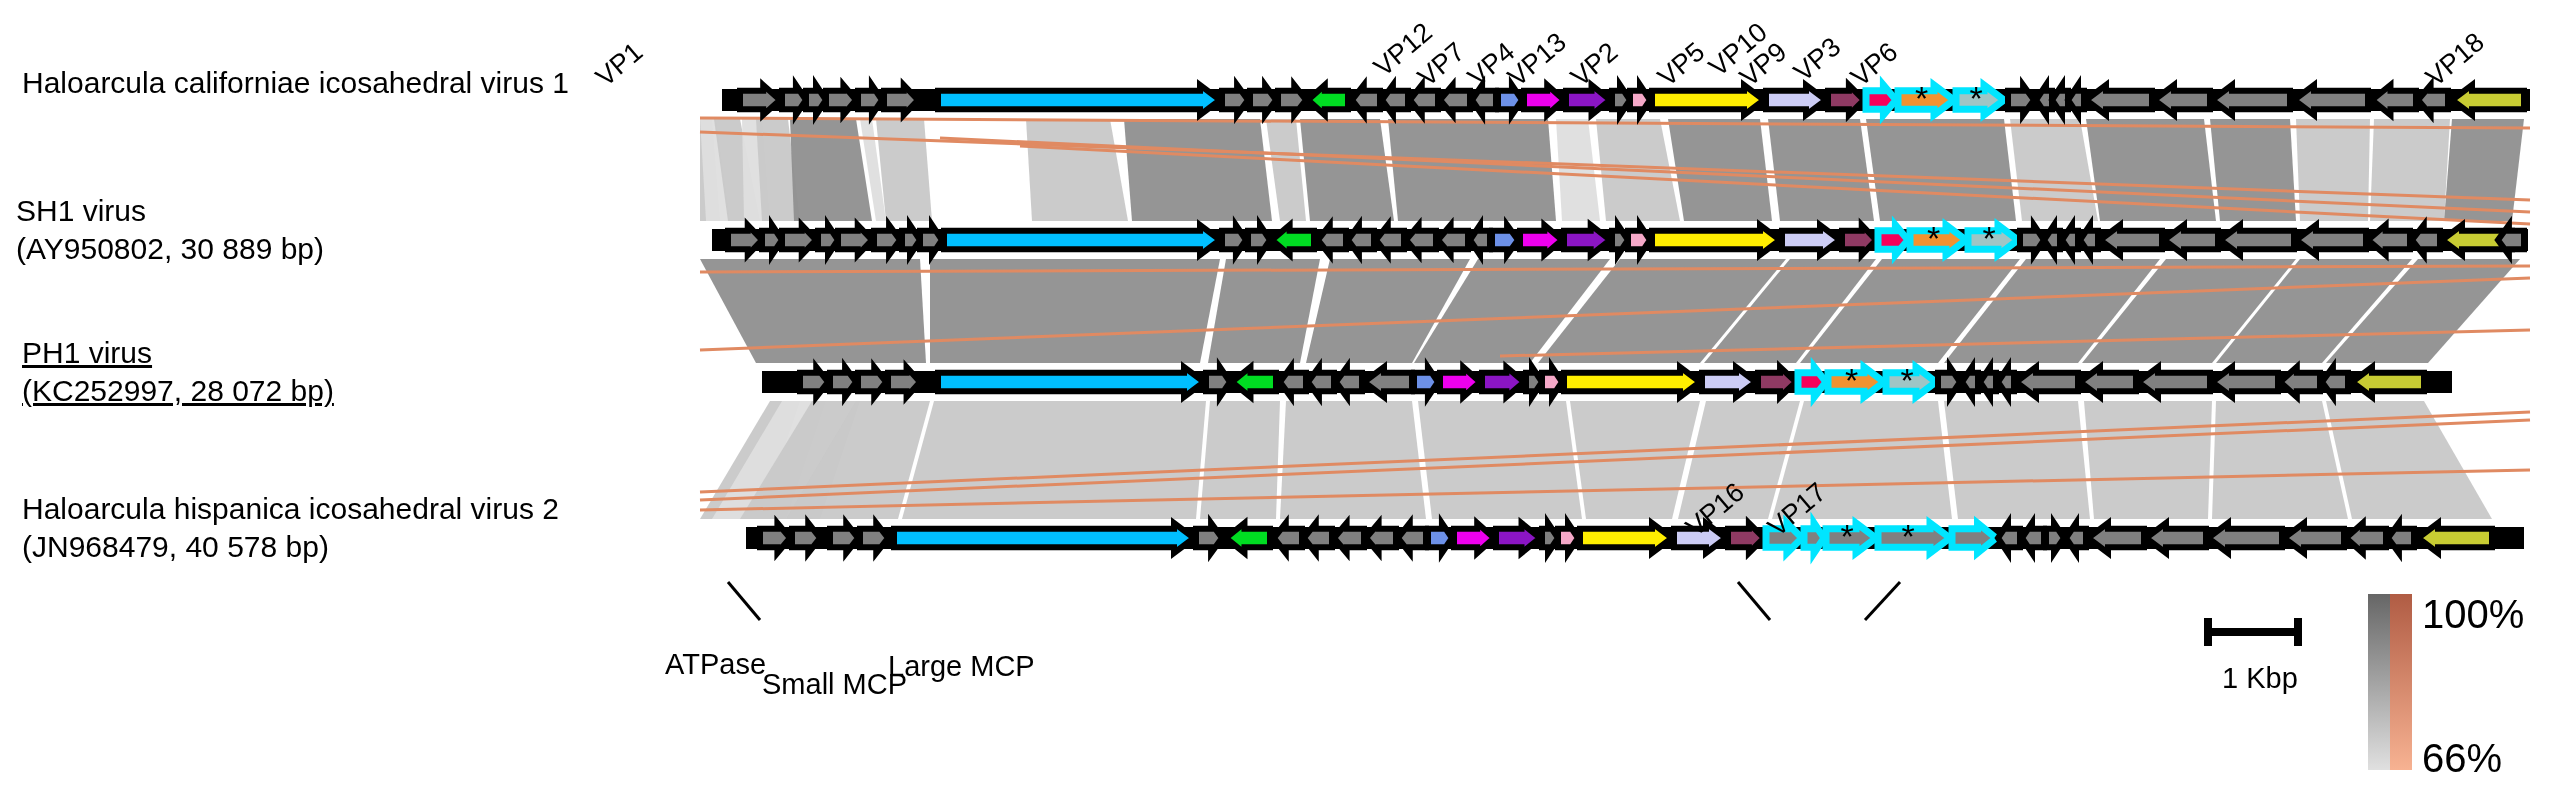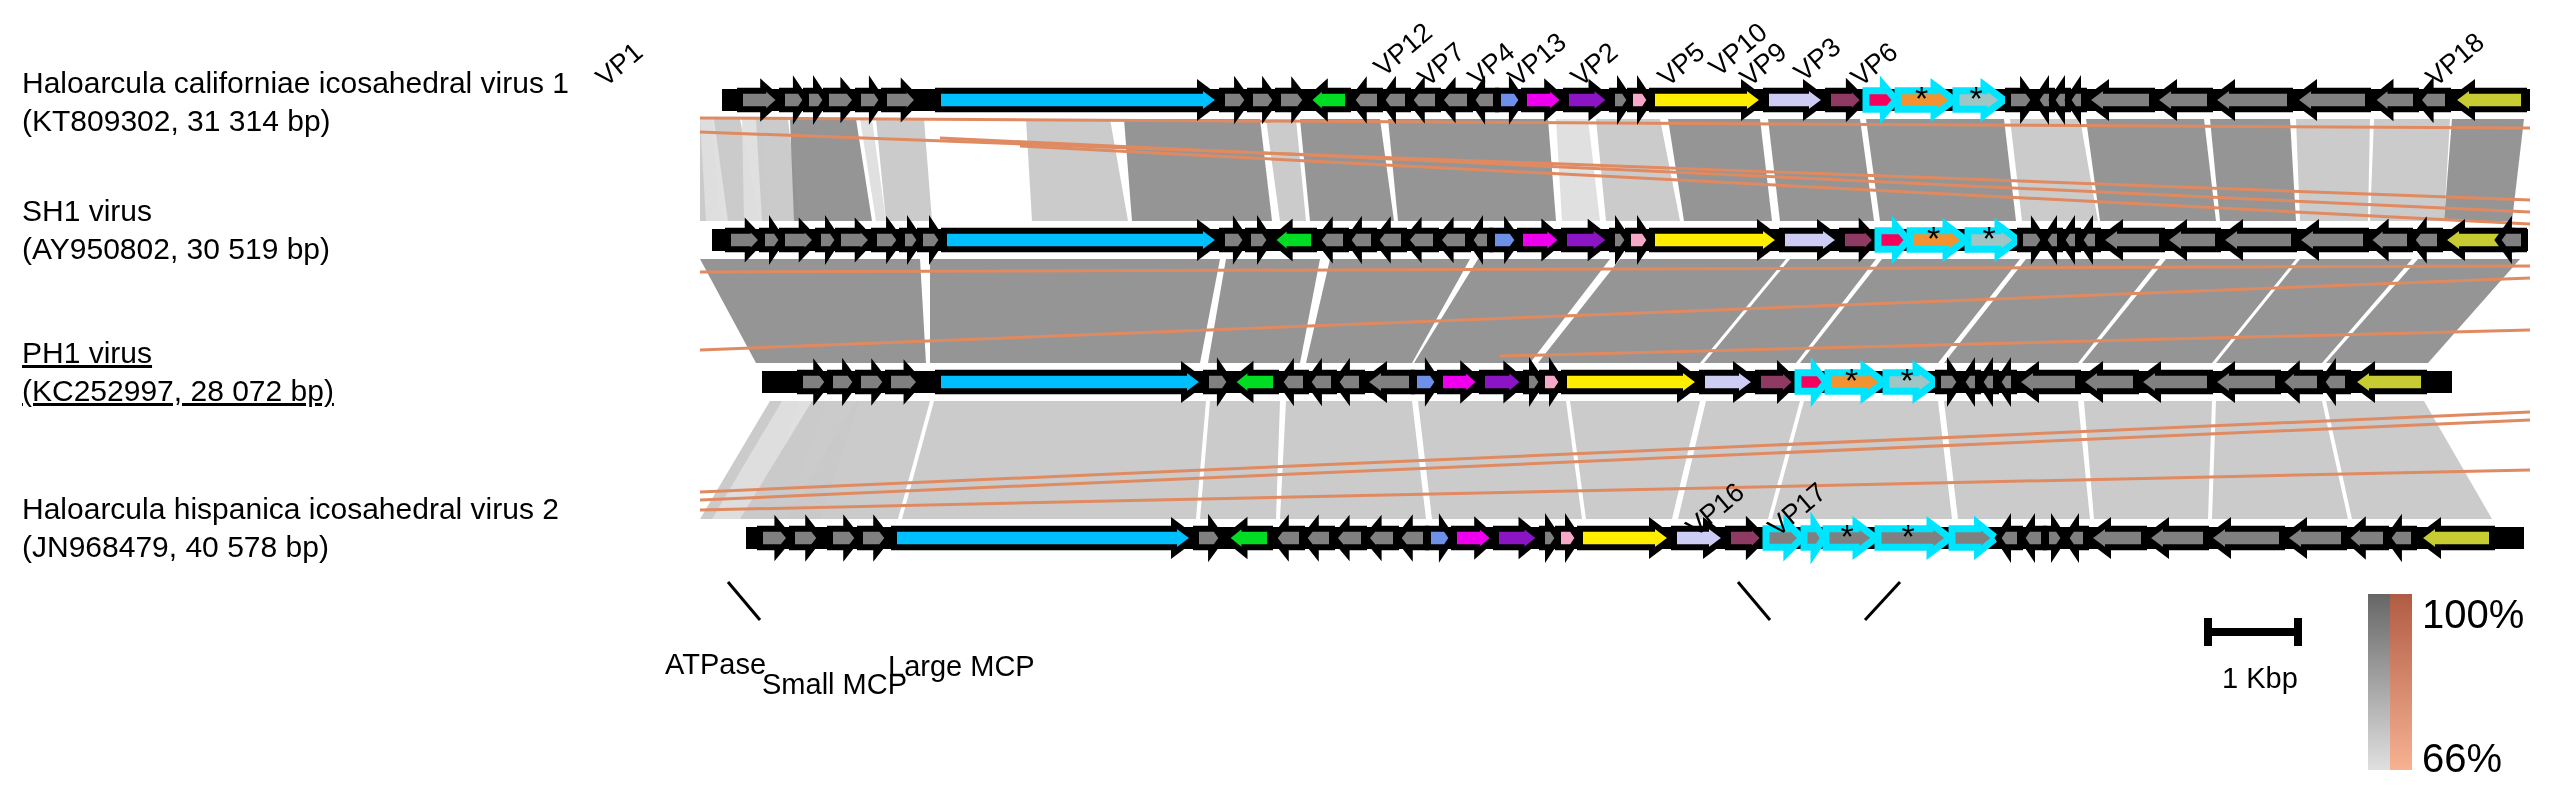--- a/index.html
+++ b/index.html
@@ -264,25 +264,24 @@
       </g>
     <g id="legend-layer">
         <rect x="2368" y="594" width="22" height="176" fill="url(#gradGray)"></rect>
         <rect x="2390" y="594" width="22" height="176" fill="url(#gradOrange)"></rect>
       </g>
   </svg>
 
   <div id="labels-layer">
       <div class="genome-label" style="left: 22px; top: 64px;">
         <div>Haloarcula californiae icosahedral virus 1</div>
-        <div>(KT809302, 31 314 bp)</div>
       </div>
-      <div class="genome-label" style="left: 22px; top: 192px;">
+      <div class="genome-label" style="left: 16px; top: 192px;">
         <div>SH1 virus</div>
-        <div>(AY950802, 30 519 bp)</div>
+        <div>(AY950802, 30 889 bp)</div>
       </div>
       <div class="genome-label" style="left: 22px; top: 334px; text-decoration: underline;">
         <div>PH1 virus</div>
         <div>(KC252997, 28 072 bp)</div>
       </div>
       <div class="genome-label" style="left: 22px; top: 490px;">
         <div>Haloarcula hispanica icosahedral virus 2</div>
         <div>(JN968479, 40 578 bp)</div>
       </div>
     </div>

